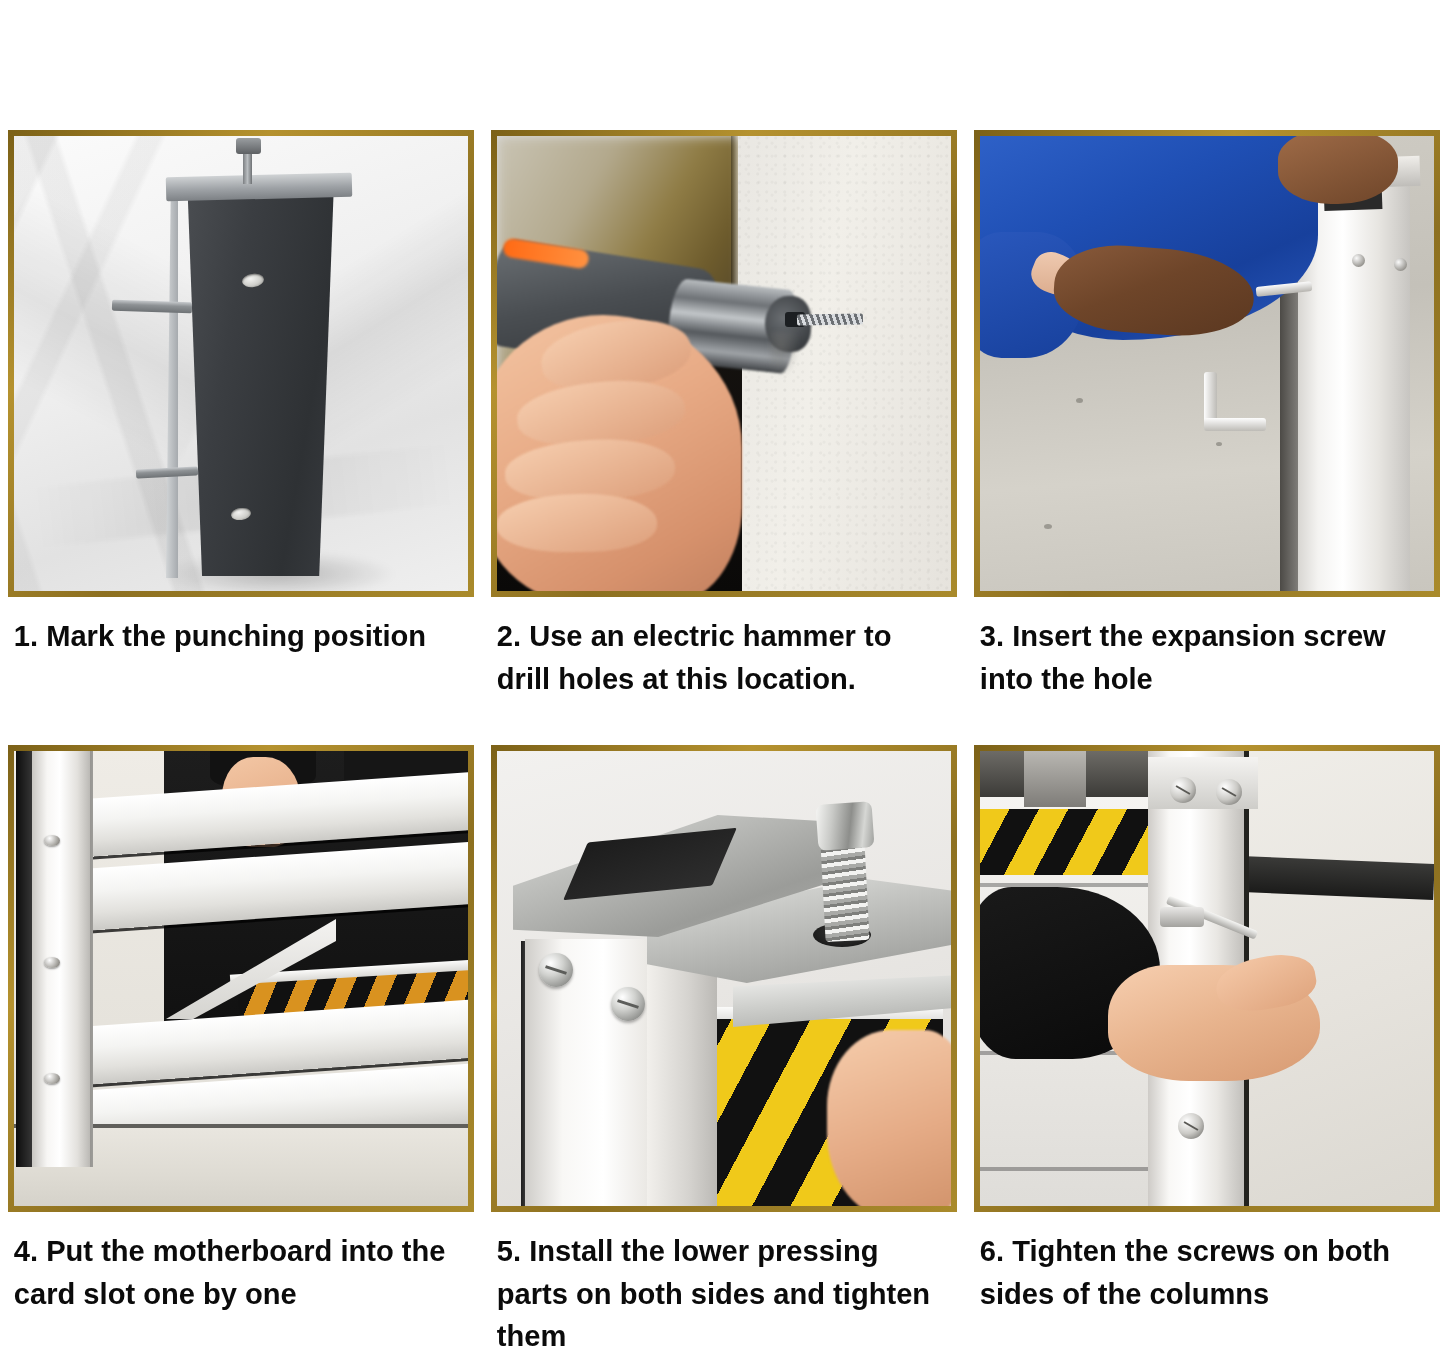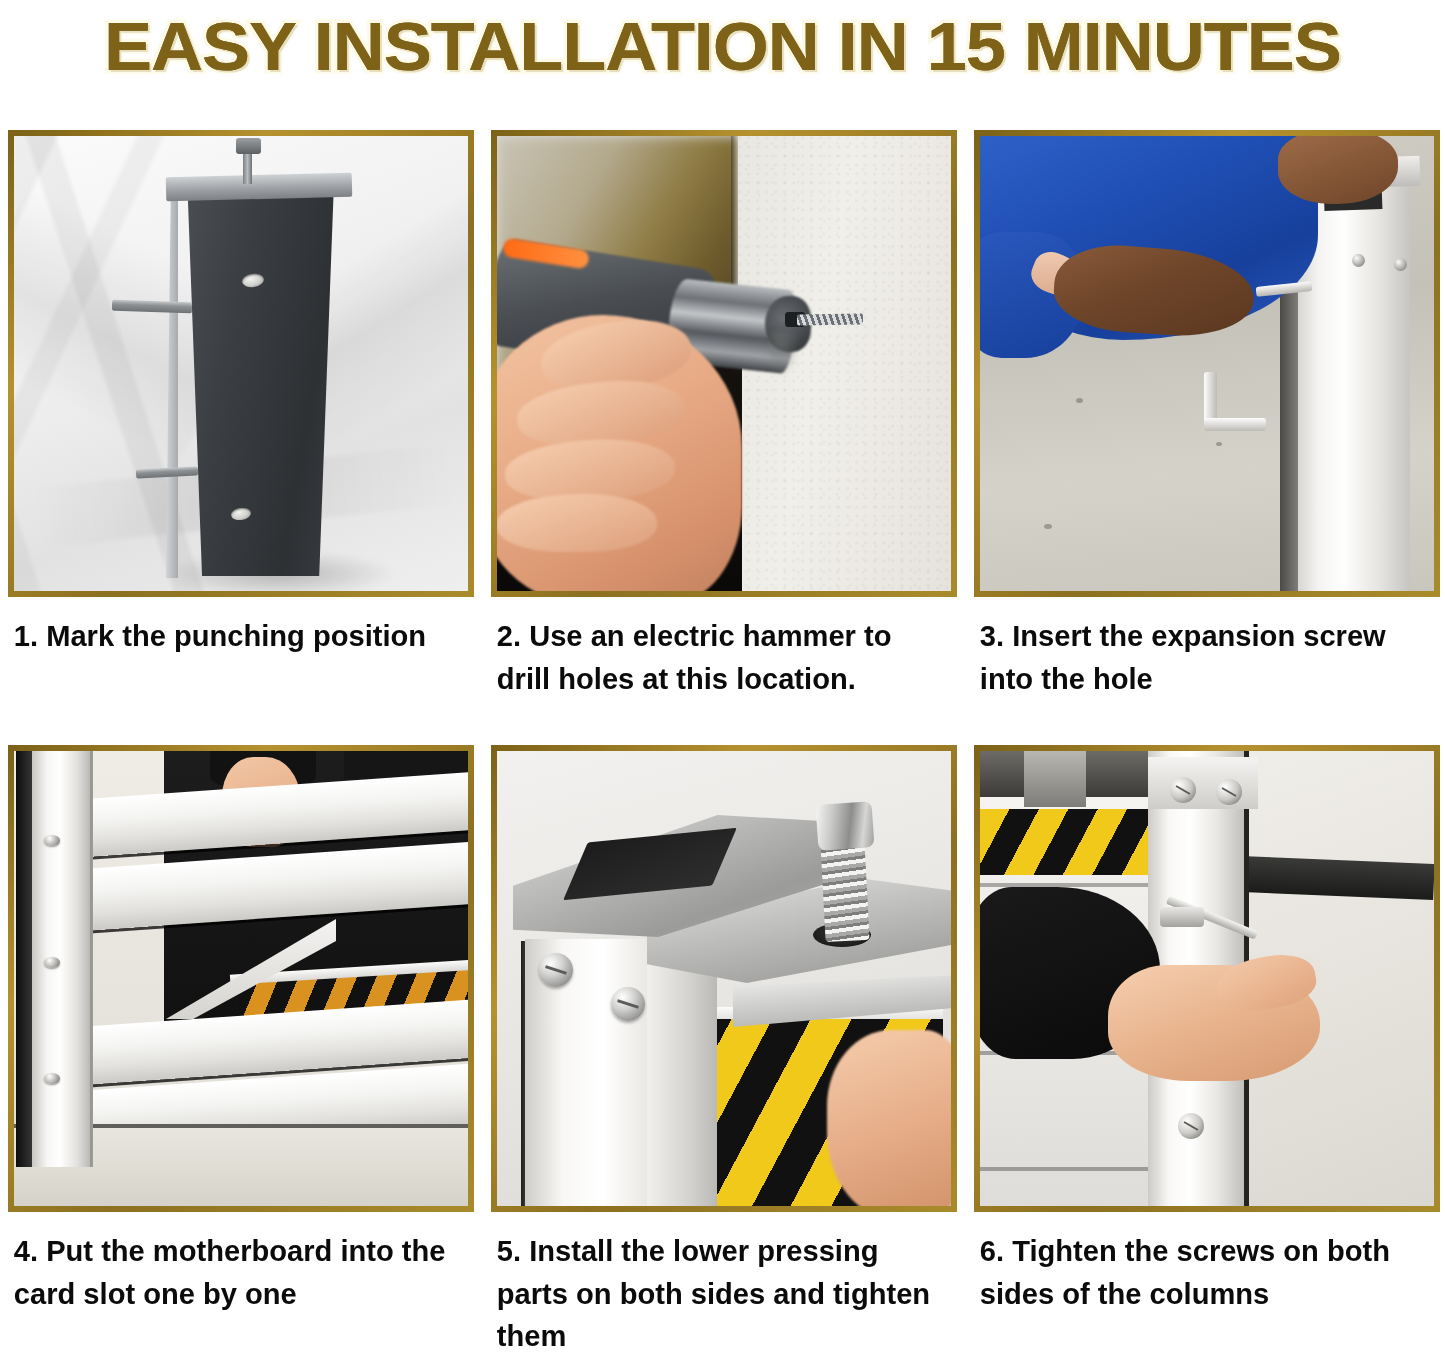--- a/index.html
+++ b/index.html
@@ -641,23 +641,20 @@
     position: absolute; left: 44px; top: 0;
     width: 62px; height: 56px;
     background: linear-gradient(180deg, #b9b7b2, #7e7c78);
   }
 </style>
 </head>
 <body>
 
 <div class="page">
 
-  <div class="title-bar">
-    <div class="title-text">EASY INSTALLATION IN 15 MINUTES</div>
-  </div>
 
   <div class="grid">
 
     <div class="row row-1">
 
       <div class="cell">
         <div class="photo-frame">
           <div class="photo">
             <div class="p1-bg"></div>
             <div class="p1-crease" style="left:0;top:60px;width:180px;height:260px;transform:rotate(-62deg);"></div>

